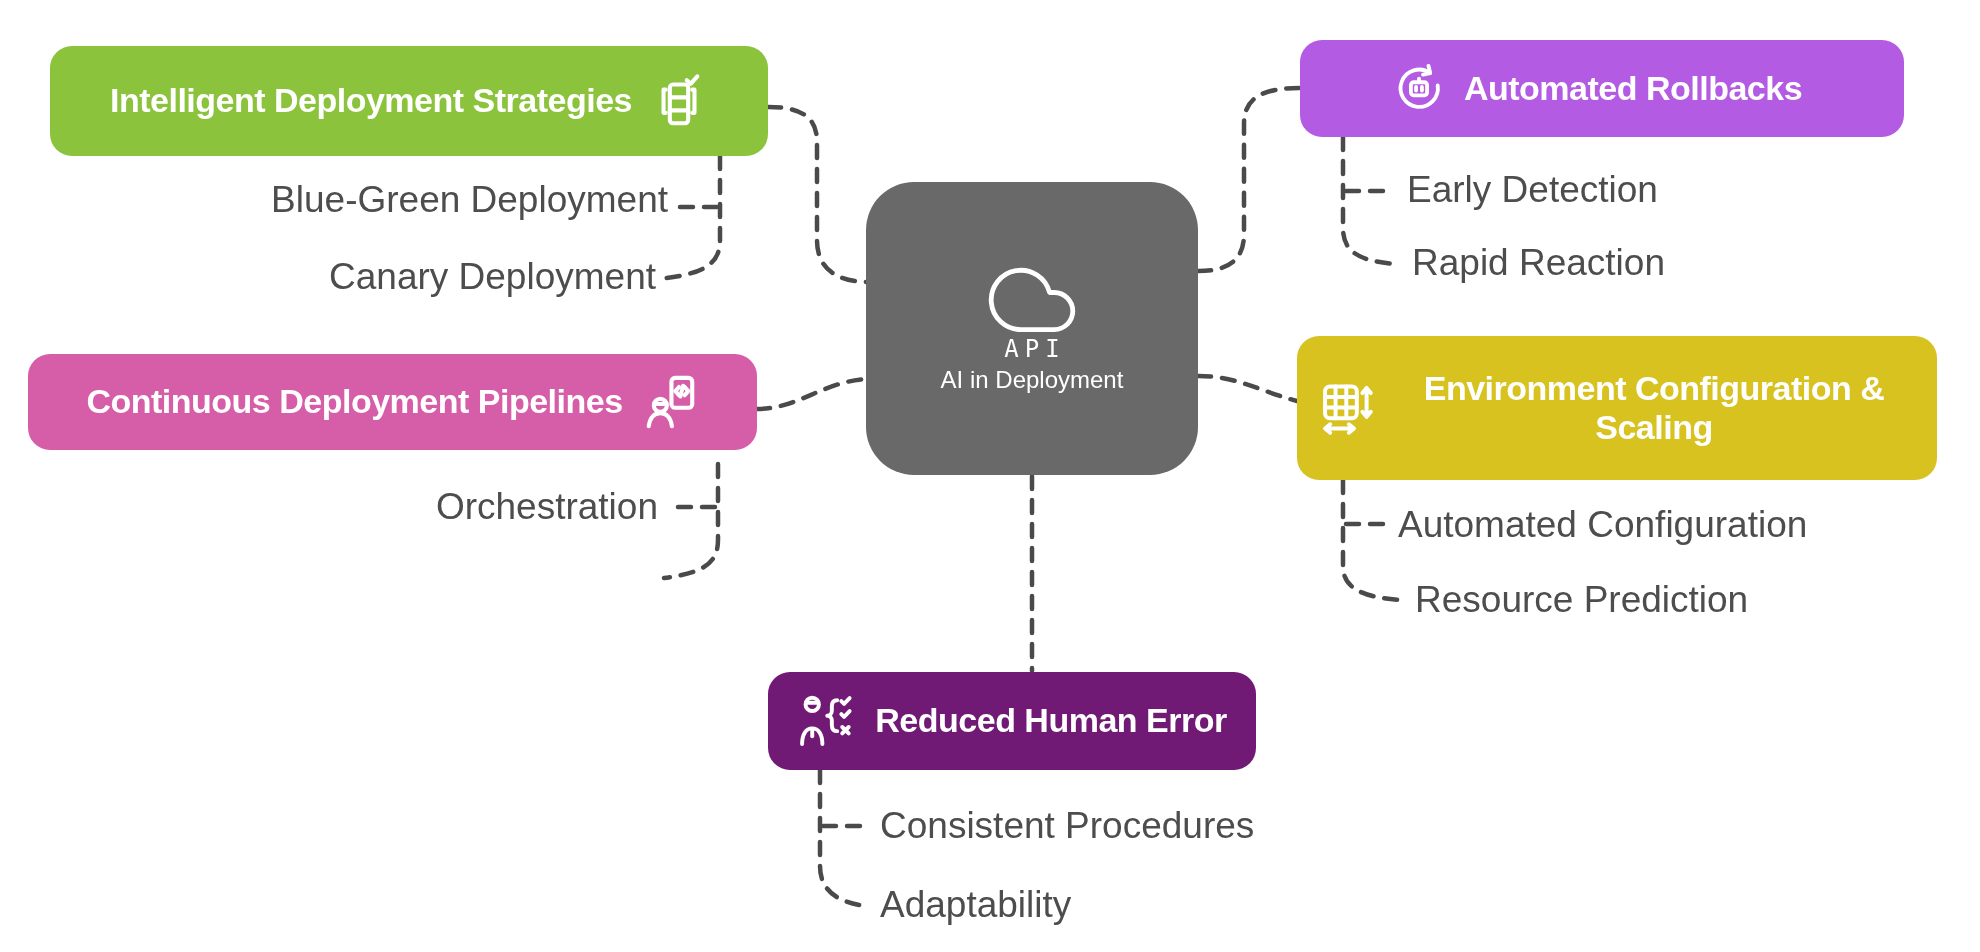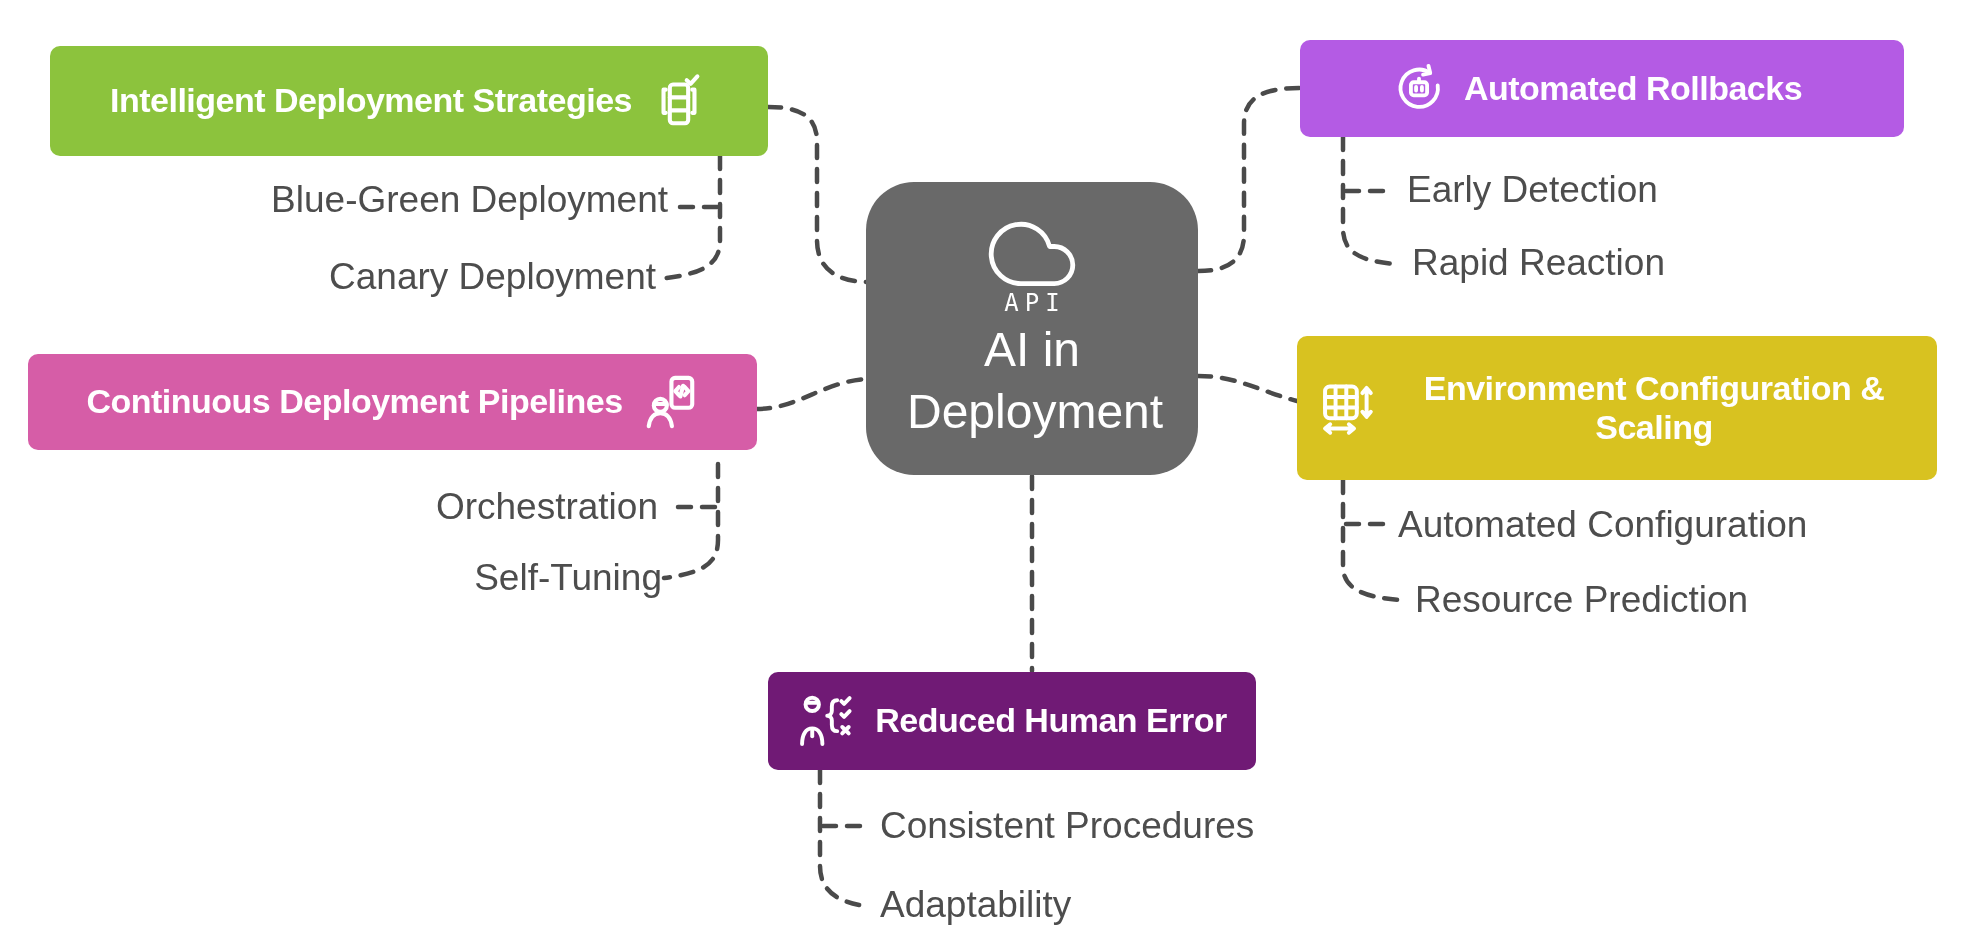--- a/index.html
+++ b/index.html
@@ -21,21 +21,21 @@
     fill:none;
     stroke:var(--connector);
     stroke-width:4.5;
     stroke-linecap:round;
     stroke-dasharray:13 11;
   }
   .node{
     position:absolute;z-index:2;
     display:flex;align-items:center;justify-content:center;
     gap:18px;
-    border-radius:10px;
+    border-radius:22px;
     color:#fff;
     font-weight:700;
     font-size:34px;
     letter-spacing:-0.5px;
     line-height:1.15;
     text-align:center;
     padding:0 22px;
     box-sizing:border-box;
     white-space:nowrap;
   }
@@ -54,21 +54,21 @@
     color:#fff;
   }
   .node-center svg{stroke:#fff;fill:none;stroke-linecap:round;stroke-linejoin:round;}
   .api-text{
     font-family:"DejaVu Sans Mono", monospace;
     font-size:24px;letter-spacing:6px;
     margin:-6px 0 2px 6px;
     color:#fff;
   }
   .center-label{
-    font-size:48px;font-weight:400;line-height:1.28;
+    font-size:24px;font-weight:400;line-height:1.28;
     text-align:center;width:250px;color:#fff;
   }
   .child-label{
     position:absolute;z-index:2;
     font-size:37px;color:var(--child-text);
     line-height:48px;height:48px;white-space:nowrap;
   }
   .align-right{text-align:right;}
 </style>
 </head>
@@ -169,21 +169,20 @@
         <path d="M19.6 14.6 L22.4 17.4 M22.4 14.6 L19.6 17.4"></path>
       </svg>
     </span>
     <span>Reduced Human Error</span>
   </div>
 
   <div class="child-label align-right" style="left:168px;top:176px;width:500px;">Blue-Green Deployment</div>
   <div class="child-label align-right" style="left:156px;top:253px;width:500px;">Canary Deployment</div>
 
   <div class="child-label align-right" style="left:158px;top:483px;width:500px;">Orchestration</div>
-  <div class="child-label align-right" style="left:162px;top:554px;width:500px;">Self-Tuning</div>
 
   <div class="child-label" style="left:1407px;top:166px;">Early Detection</div>
   <div class="child-label" style="left:1412px;top:239px;">Rapid Reaction</div>
 
   <div class="child-label" style="left:1398px;top:501px;">Automated Configuration</div>
   <div class="child-label" style="left:1415px;top:576px;">Resource Prediction</div>
 
   <div class="child-label" style="left:880px;top:802px;">Consistent Procedures</div>
   <div class="child-label" style="left:880px;top:881px;">Adaptability</div>
 

